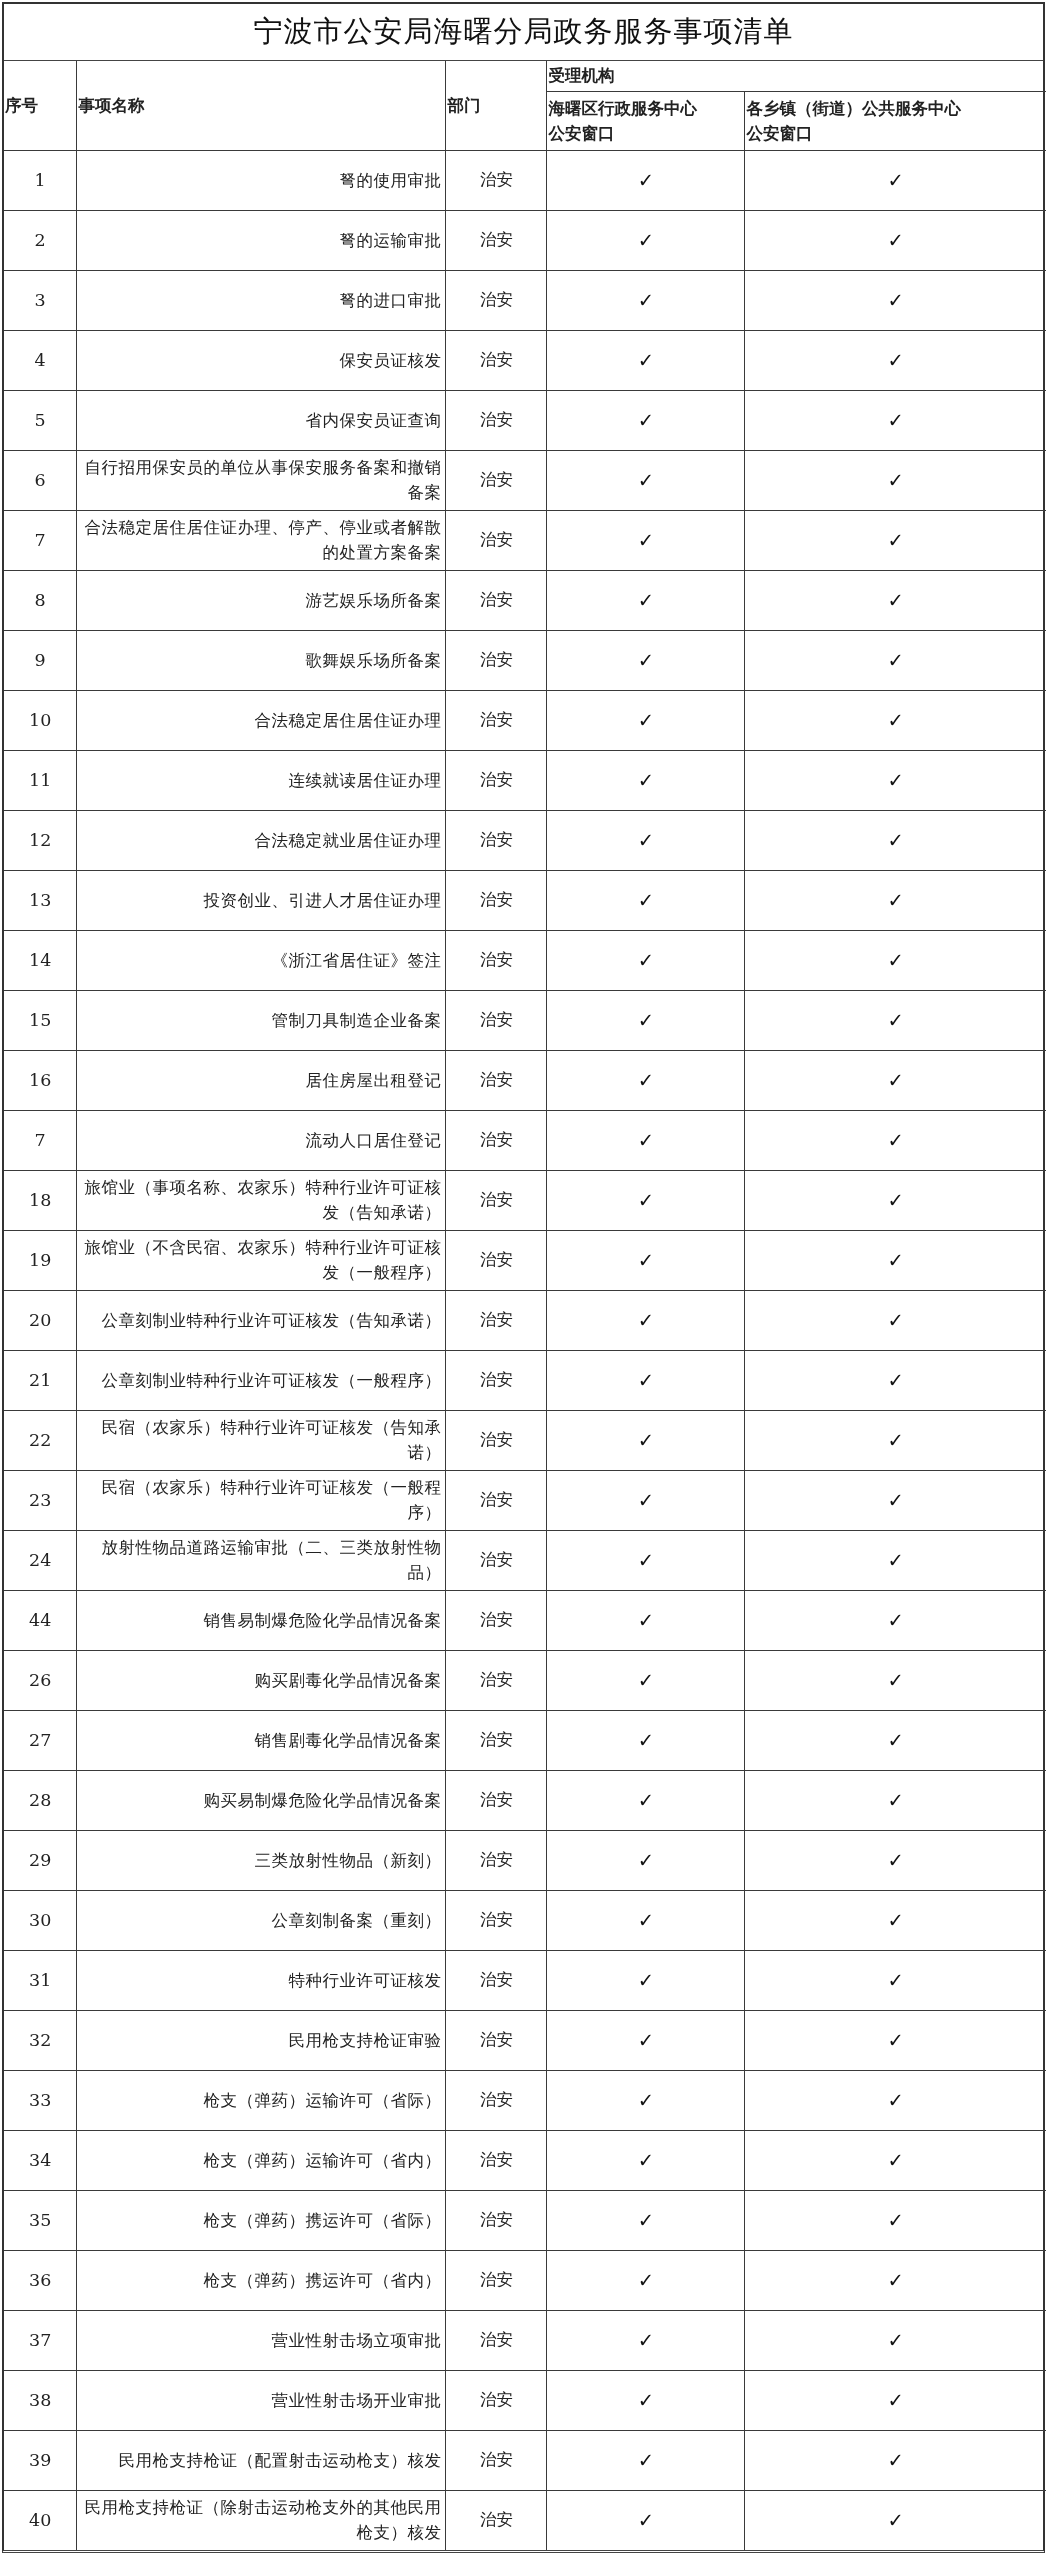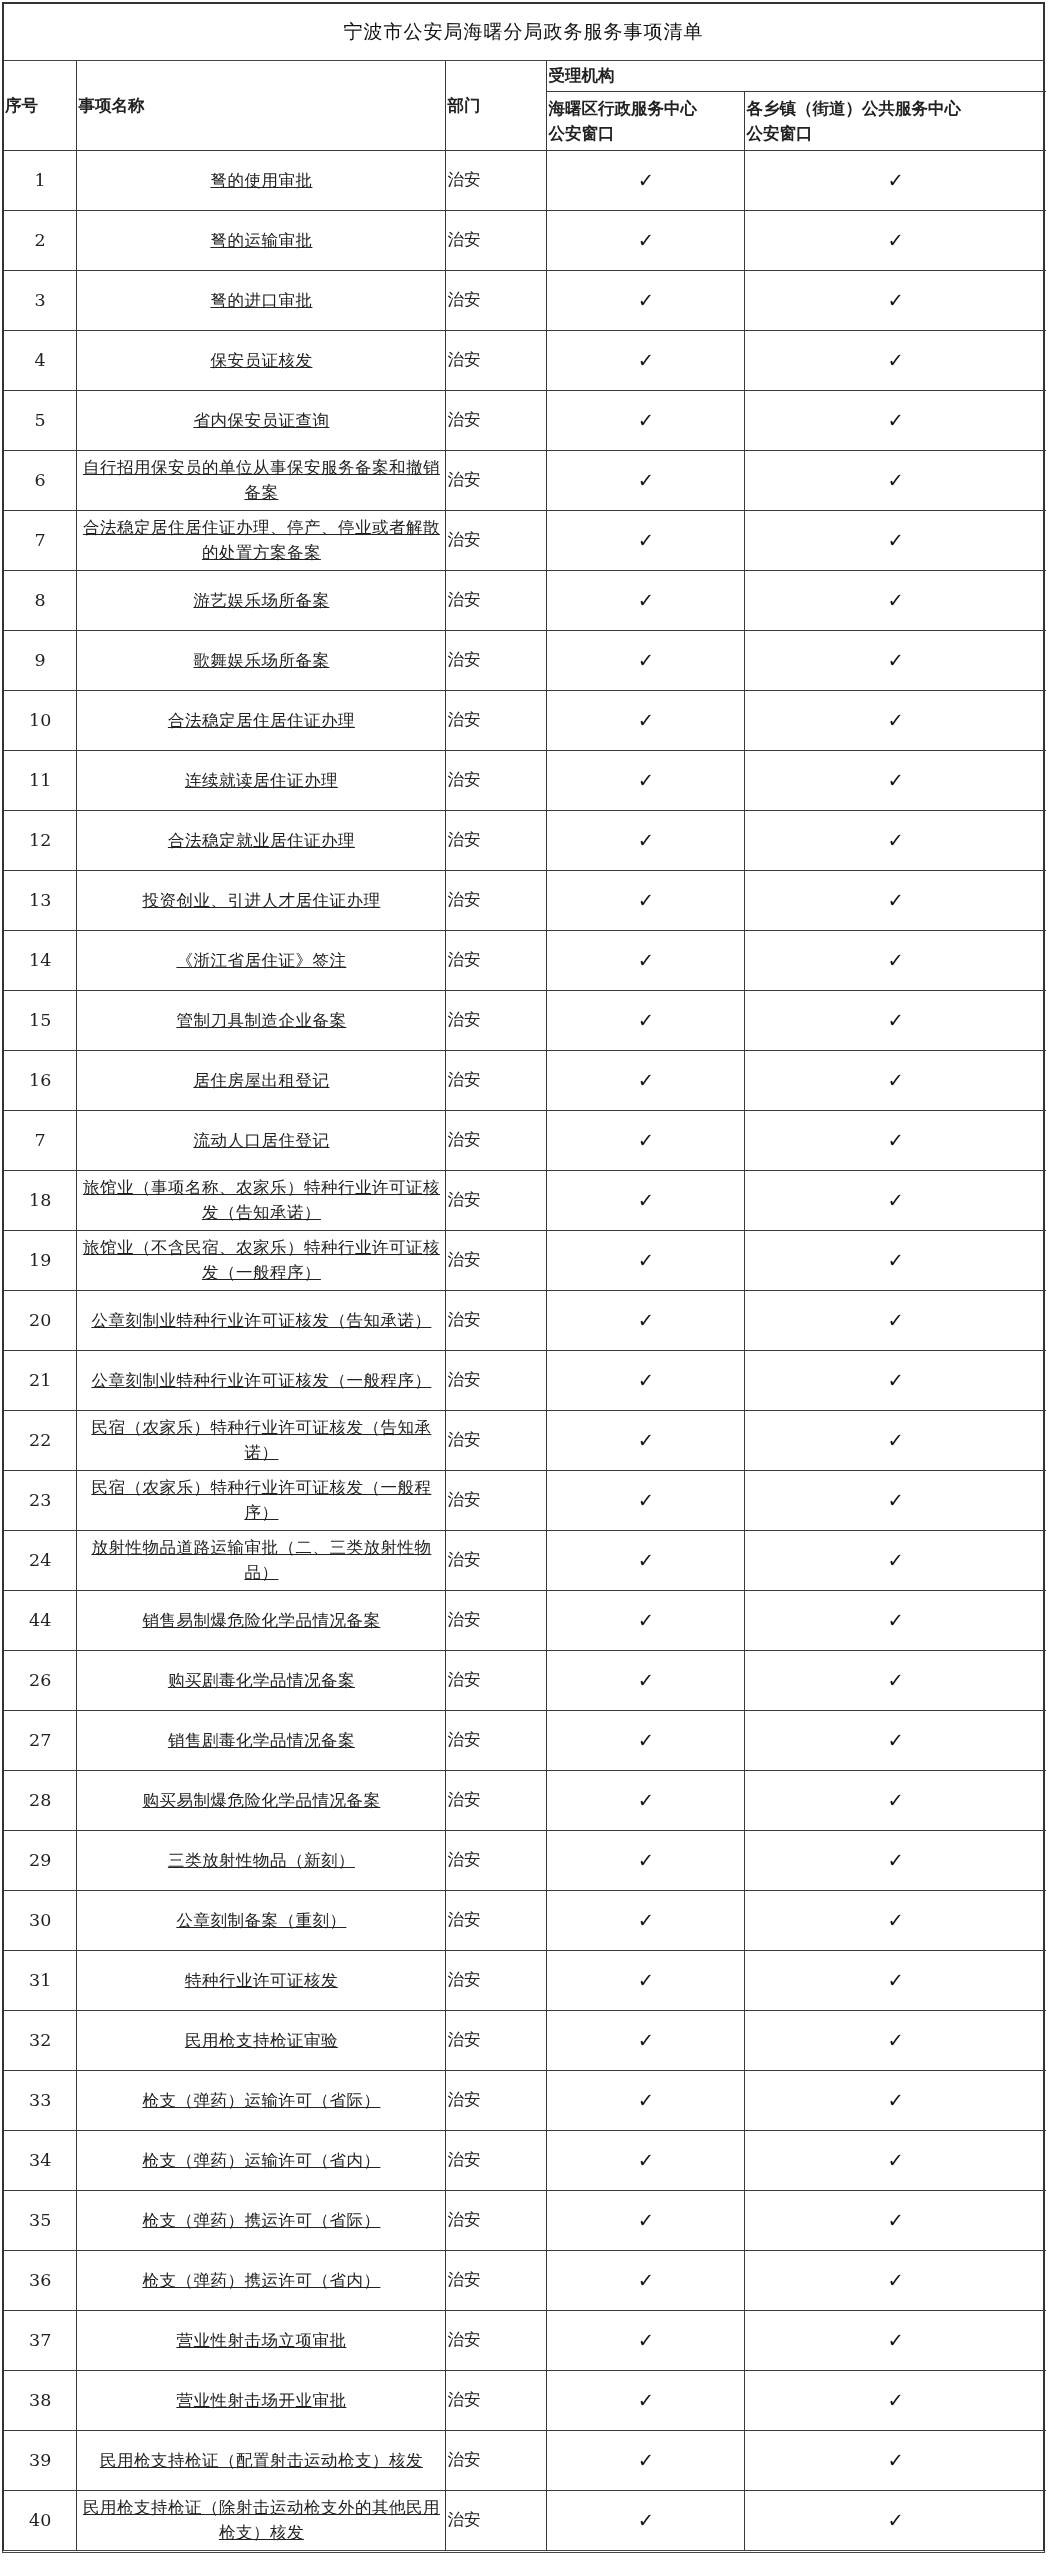--- a/index.html
+++ b/index.html
@@ -4,42 +4,42 @@
   <style>
     html, body { margin: 0; padding: 0; background: #ffffff; }
     body { width: 1049px; height: 2576px; overflow: hidden; position: relative; }
     .sheet {
       position: absolute; left: 1.9px; top: 1.9px; width: 1043px;
       border: 2.9px solid #333333; border-bottom: 3.9px double #444444;
       box-sizing: border-box; background: #fff;
     }
     .title {
       height: 56px; display: flex; align-items: center; justify-content: center;
-      font-family: Liberation Mono, monospace; font-size: 19px; color: #111;
+      font-family: Liberation Mono, monospace; font-size: 29px; color: #111;
       border-bottom: 1.9px solid #444; letter-spacing: 1px;
     }
     table { border-collapse: collapse; width: 100%; table-layout: fixed; }
     th, td { border: 1.9px solid #3a3a3a; color: #222; }
     table tr:first-child th { border-top: none; }
     table tr th:first-child, table tr td:first-child { border-left: none; }
     table tr th:last-child, table tr td:last-child { border-right: none; }
     table tr:last-child td { border-bottom: none; }
     th {
       font-family: "DejaVu Sans", "Liberation Sans", sans-serif; font-weight: bold;
       font-size: 16.5px; text-align: left; vertical-align: middle; line-height: 25px;
     }
     th.grp { height: 28px; }
     th.sub { height: 56px; }
     td {
       height: 57px; font-family: "DejaVu Sans", "Liberation Sans", sans-serif;
       font-size: 16.5px; vertical-align: middle;
     }
     td.num { text-align: center; font-family: "DejaVu Serif", "Liberation Serif", serif; font-size: 17.5px; }
-    td.name { text-align: center; padding: 0 3.9px 0 3.9px; line-height: 25px; letter-spacing: 0.5px; text-decoration: underline; }
-    td.dept { text-align: left; }
+    td.name { text-align: right; padding: 0 3.9px 0 3.9px; line-height: 25px; letter-spacing: 0.5px; }
+    td.dept { text-align: center; }
     td.chk { text-align: center; font-size: 19.4px; color: #111; }
     col.c1 { width: 73px; } col.c2 { width: 369px; } col.c3 { width: 101px; }
     col.c4 { width: 198px; } col.c5 { width: 301px; }
   </style>
 </head>
 <body>
 
 <div class="sheet">
   <div class="title">宁波市公安局海曙分局政务服务事项清单</div>
   <table>

